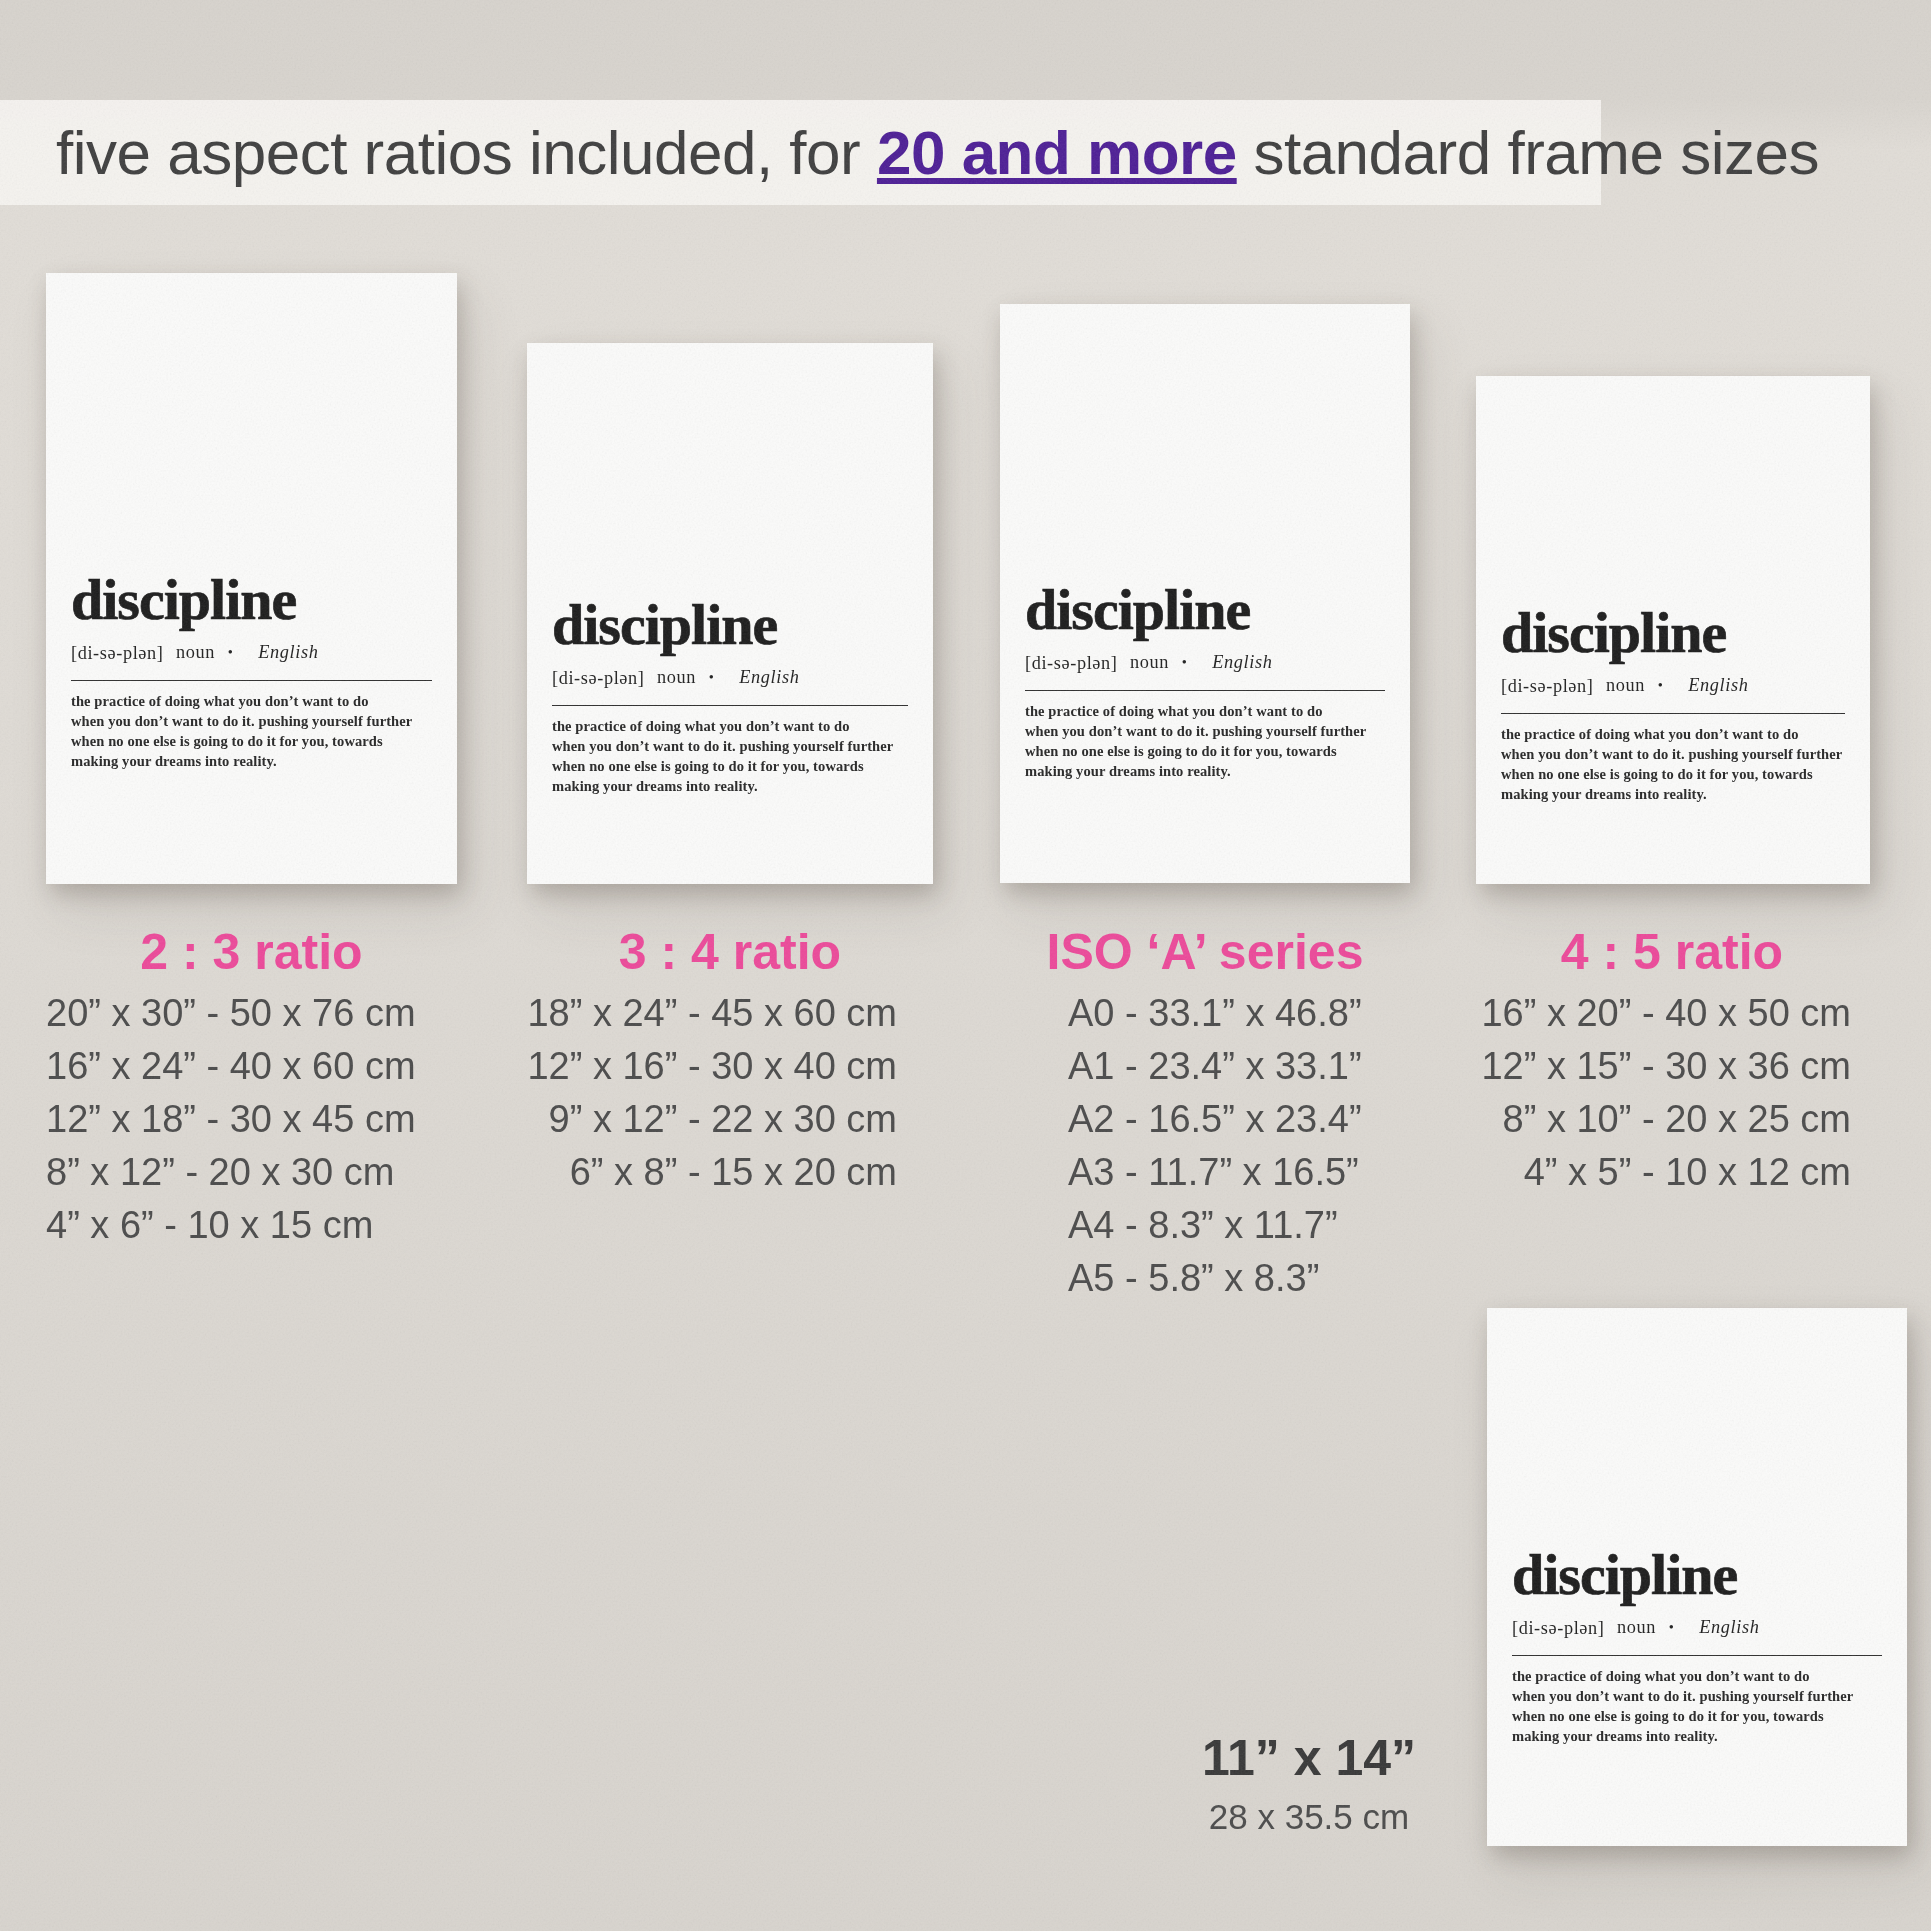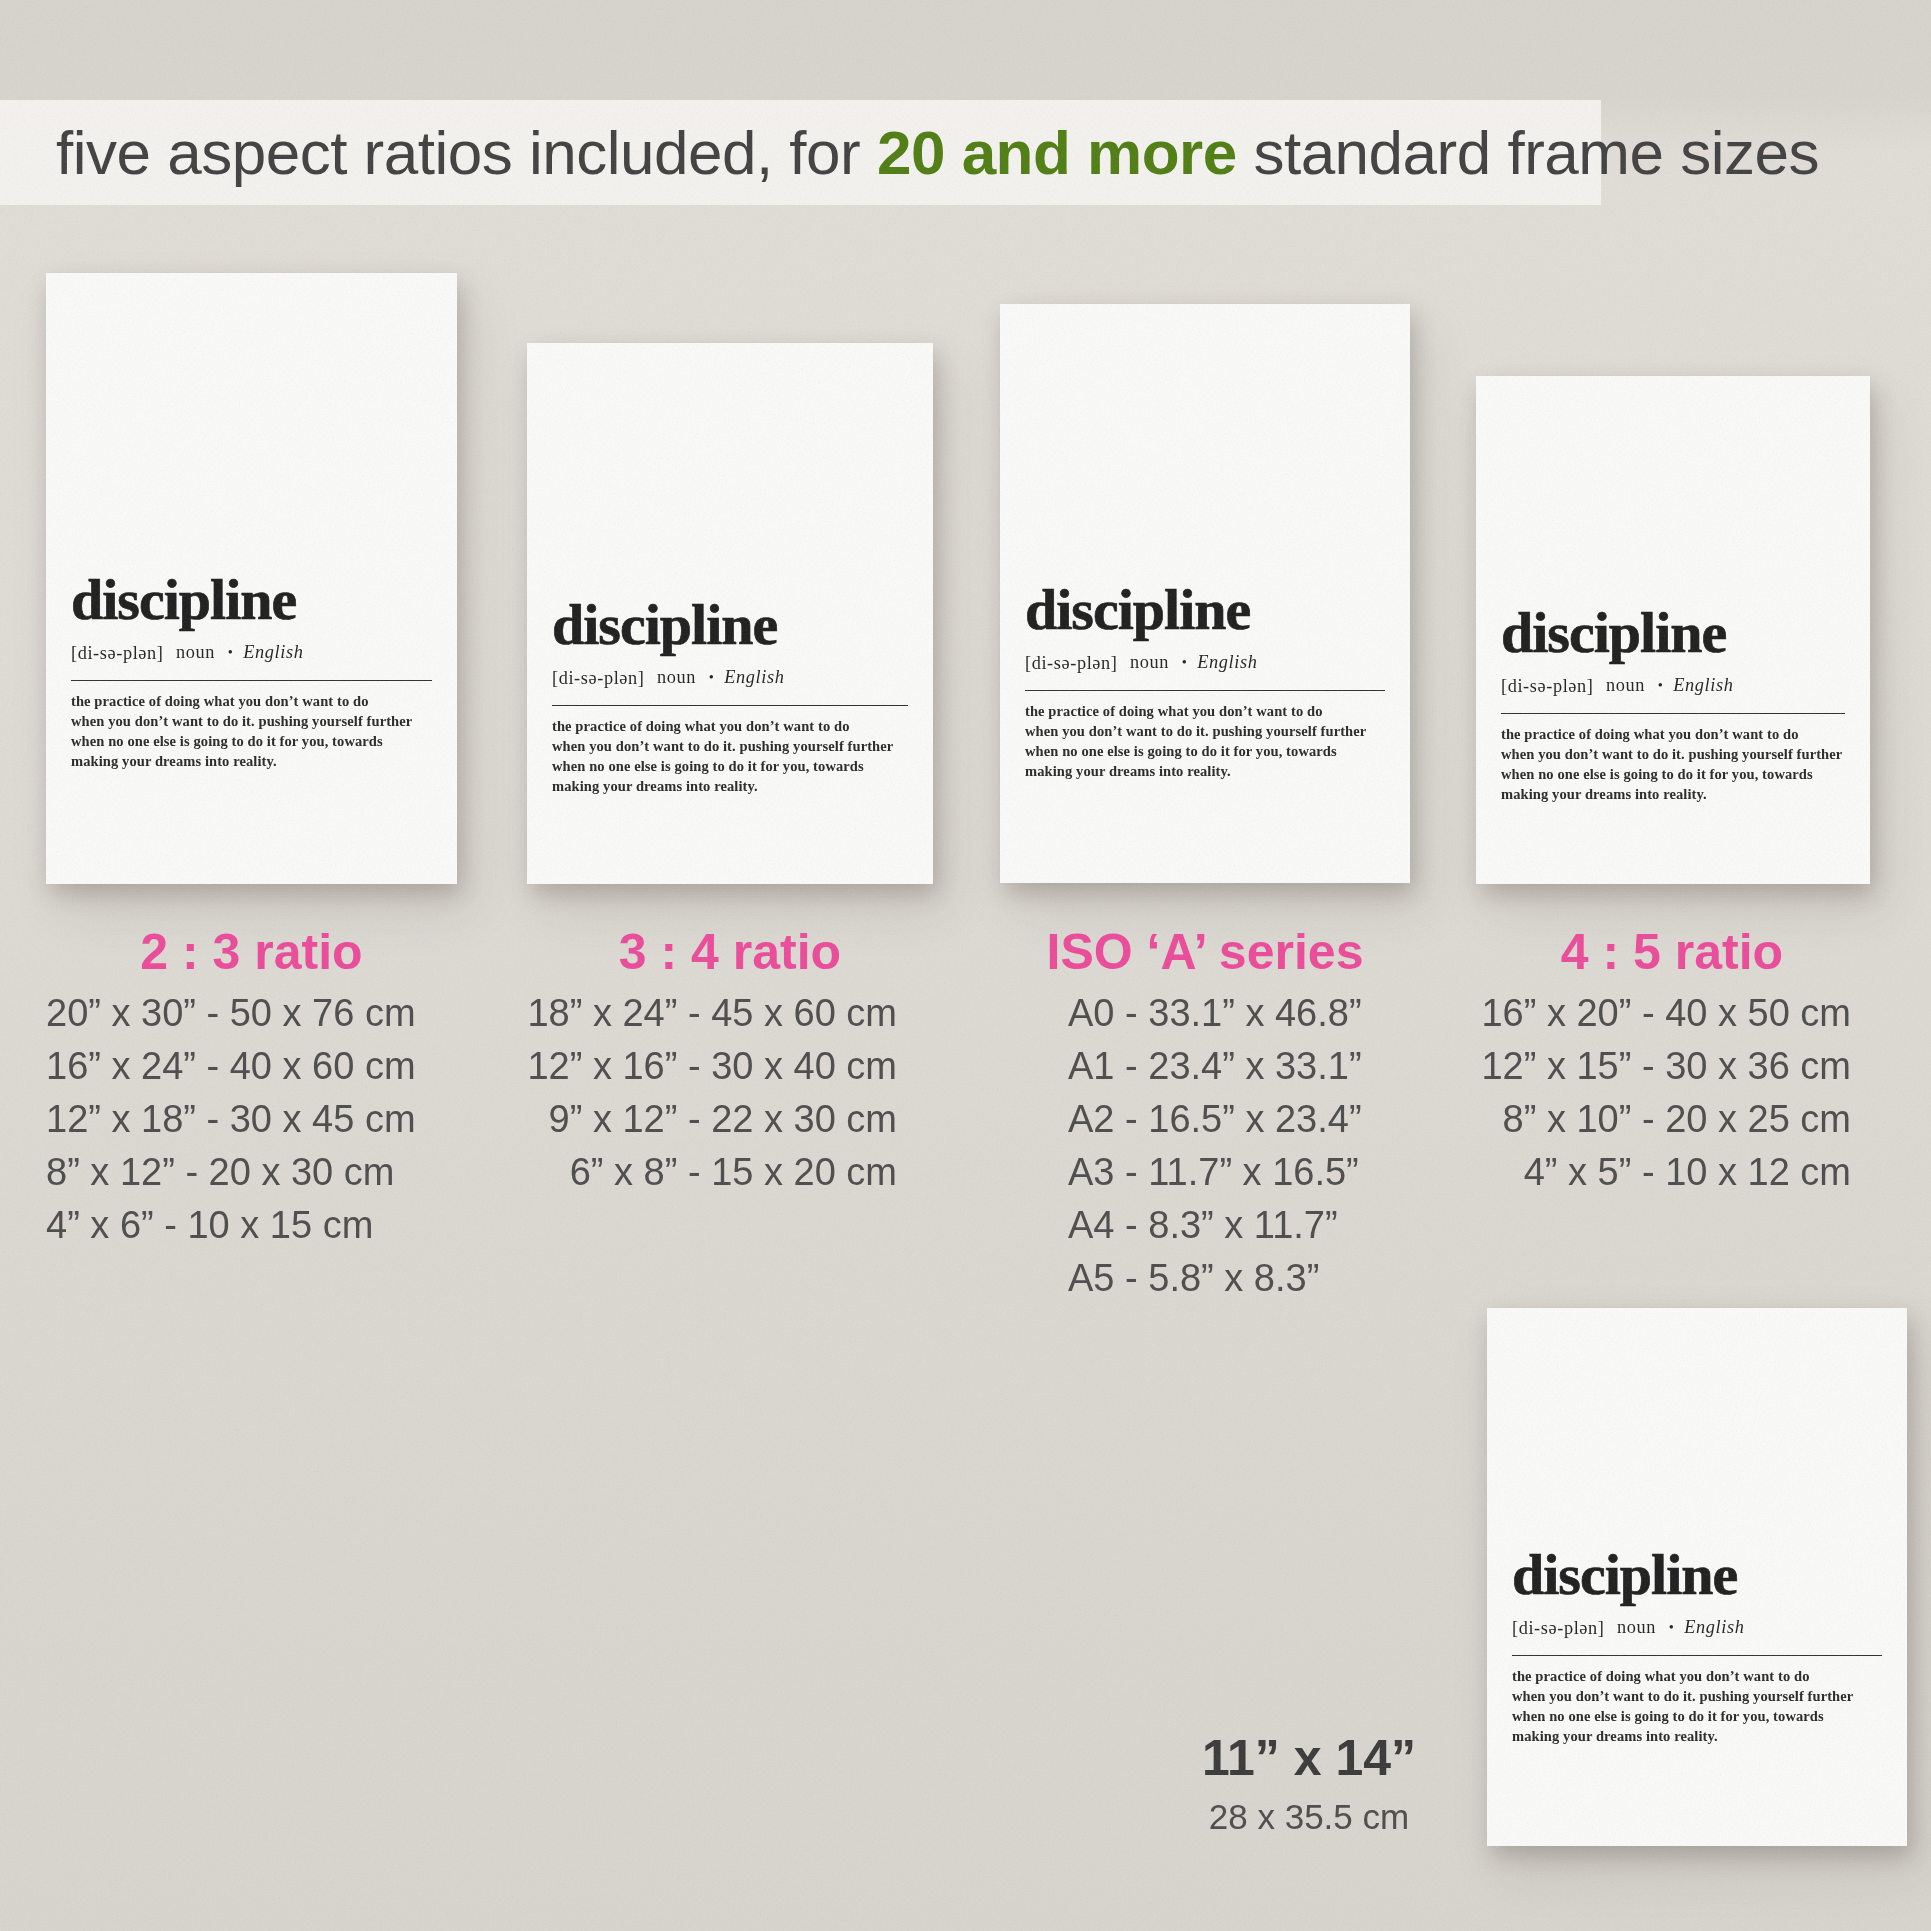--- a/index.html
+++ b/index.html
@@ -8,39 +8,39 @@
     font-family:"Liberation Sans", sans-serif;
     background:linear-gradient(180deg,#d7d3cd 0%,#d8d4ce 5.1%,#e1ddd7 7.8%,#e0dcd6 30%,#dcd8d2 60%,#d8d4ce 100%);
   }
   
   .top-banner {
     position:absolute; left:0; top:100px; width:1601px; height:105px;
     background:rgba(246,244,241,.93);
     display:flex; align-items:center; box-sizing:border-box; padding-left:56px;
     font-size:62px; letter-spacing:-0.5px; color:#3e3e3e; white-space:pre;
   }
-  .top-banner .bold { font-weight:700; color:#4d7c0f; }
+  .top-banner .bold { font-weight:700; color:#4c1d95;text-decoration:underline; }
   
   .poster {
     position:absolute; background:#fbfbfa;
     box-shadow: 3.9px 9.7px 21px rgba(80,70,58,.28), 13.5px 25px 48px rgba(80,70,58,.13);
   }
   .p-content { position:absolute; left:25px; right:25px; }
   .p-title {
     font-family:"Liberation Serif", serif; font-weight:700;
     font-size:58px; line-height:58px; letter-spacing:-1px; color:#1b1b1b;
     -webkit-text-stroke:0.7px #1b1b1b;
   }
   .p-pron {
     margin-top:11.6px; font-family:"Liberation Serif", serif;
     font-size:18.3px; line-height:23px; letter-spacing:0.6px; color:#1f1f1f;
   }
   .p-pron .gap { margin-left:12.6px; }
   .p-pron .dot { margin-left:12.6px; font-size:14.5px; vertical-align:1.9px; }
-  .p-pron .lang { margin-left:10px; font-style:italic; }
+  .p-pron .lang { margin-left:25px; font-style:italic; }
   .p-rule { margin-top:15.4px; border-top:1.9px solid #2e2e2e; }
   .p-def {
     margin-top:10.6px; font-family:"Liberation Serif", serif; font-weight:700;
     font-size:14.5px; line-height:20px; color:#262626; letter-spacing:0.1px;
   }
   .p-def span { display:block; }
   
   .col { position:absolute; top:923px; box-sizing:border-box; }
   .col-label { font-size:50px; line-height:58px; font-weight:700; text-align:center; color:#ec4899; }
   .col-list { margin-top:5.8px; font-size:38px; line-height:53px; color:#4a4a4a; }

